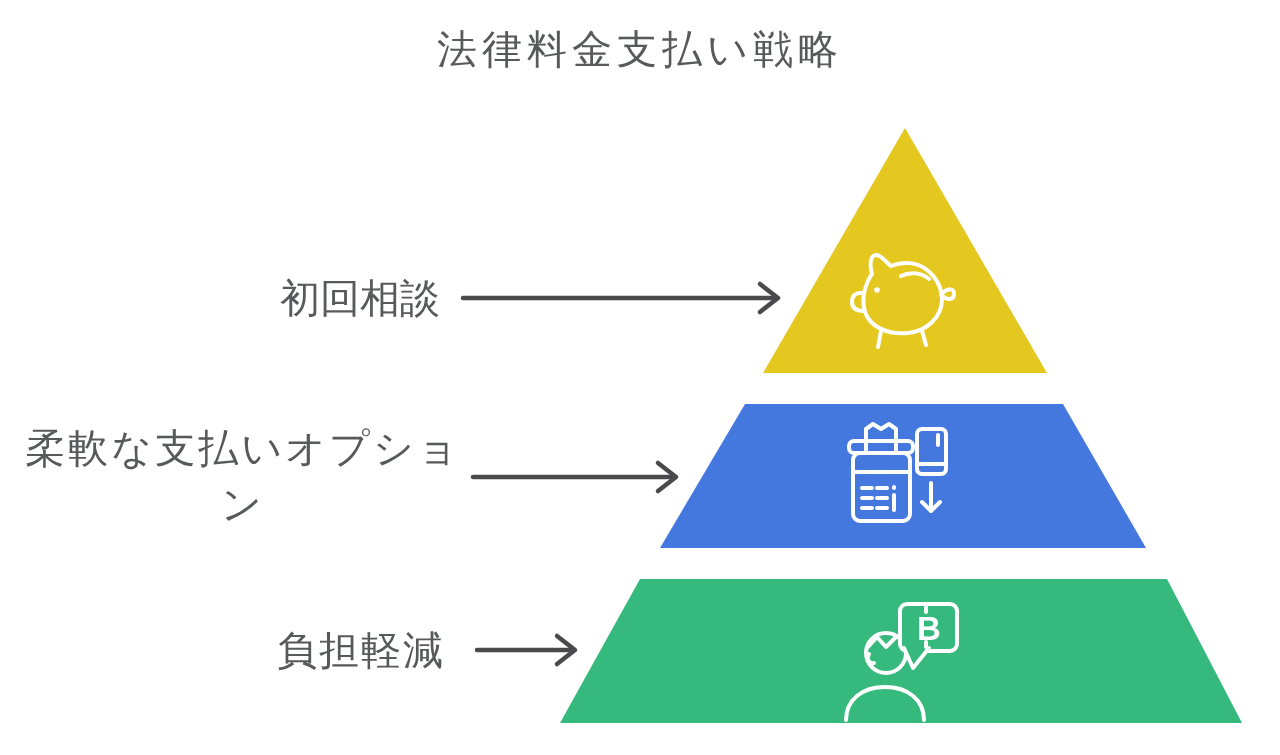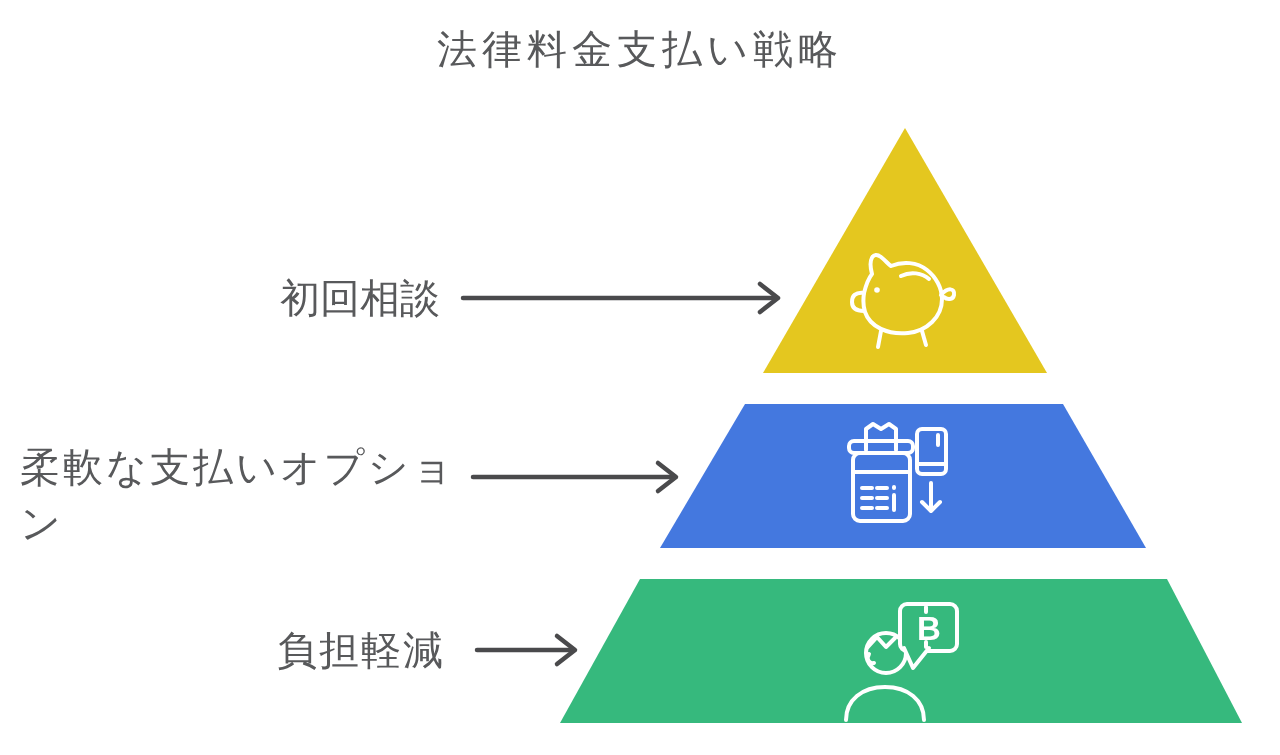--- a/index.html
+++ b/index.html
@@ -24,21 +24,21 @@
     white-space: nowrap;
   }
   .tier-label {
     position: absolute;
     font-size: 40px;
     color: #58595B;
     line-height: 56px;
     white-space: nowrap;
   }
   .label-top    { left: 280px; top: 270px; letter-spacing: 0; }
-  .label-middle { left: 20px;  top: 439px; width: 446px; text-align: left;
+  .label-middle { left: 20px;  top: 420px; width: 446px; text-align: center;
                   letter-spacing: 3px; white-space: normal; }
   .label-bottom { left: 277px; top: 622px; letter-spacing: 2px; }
   svg.scene { position: absolute; left: 0; top: 0; }
   .icon-stroke {
     fill: none;
     stroke: #ffffff;
     stroke-width: 4;
     stroke-linecap: round;
     stroke-linejoin: round;
   }

